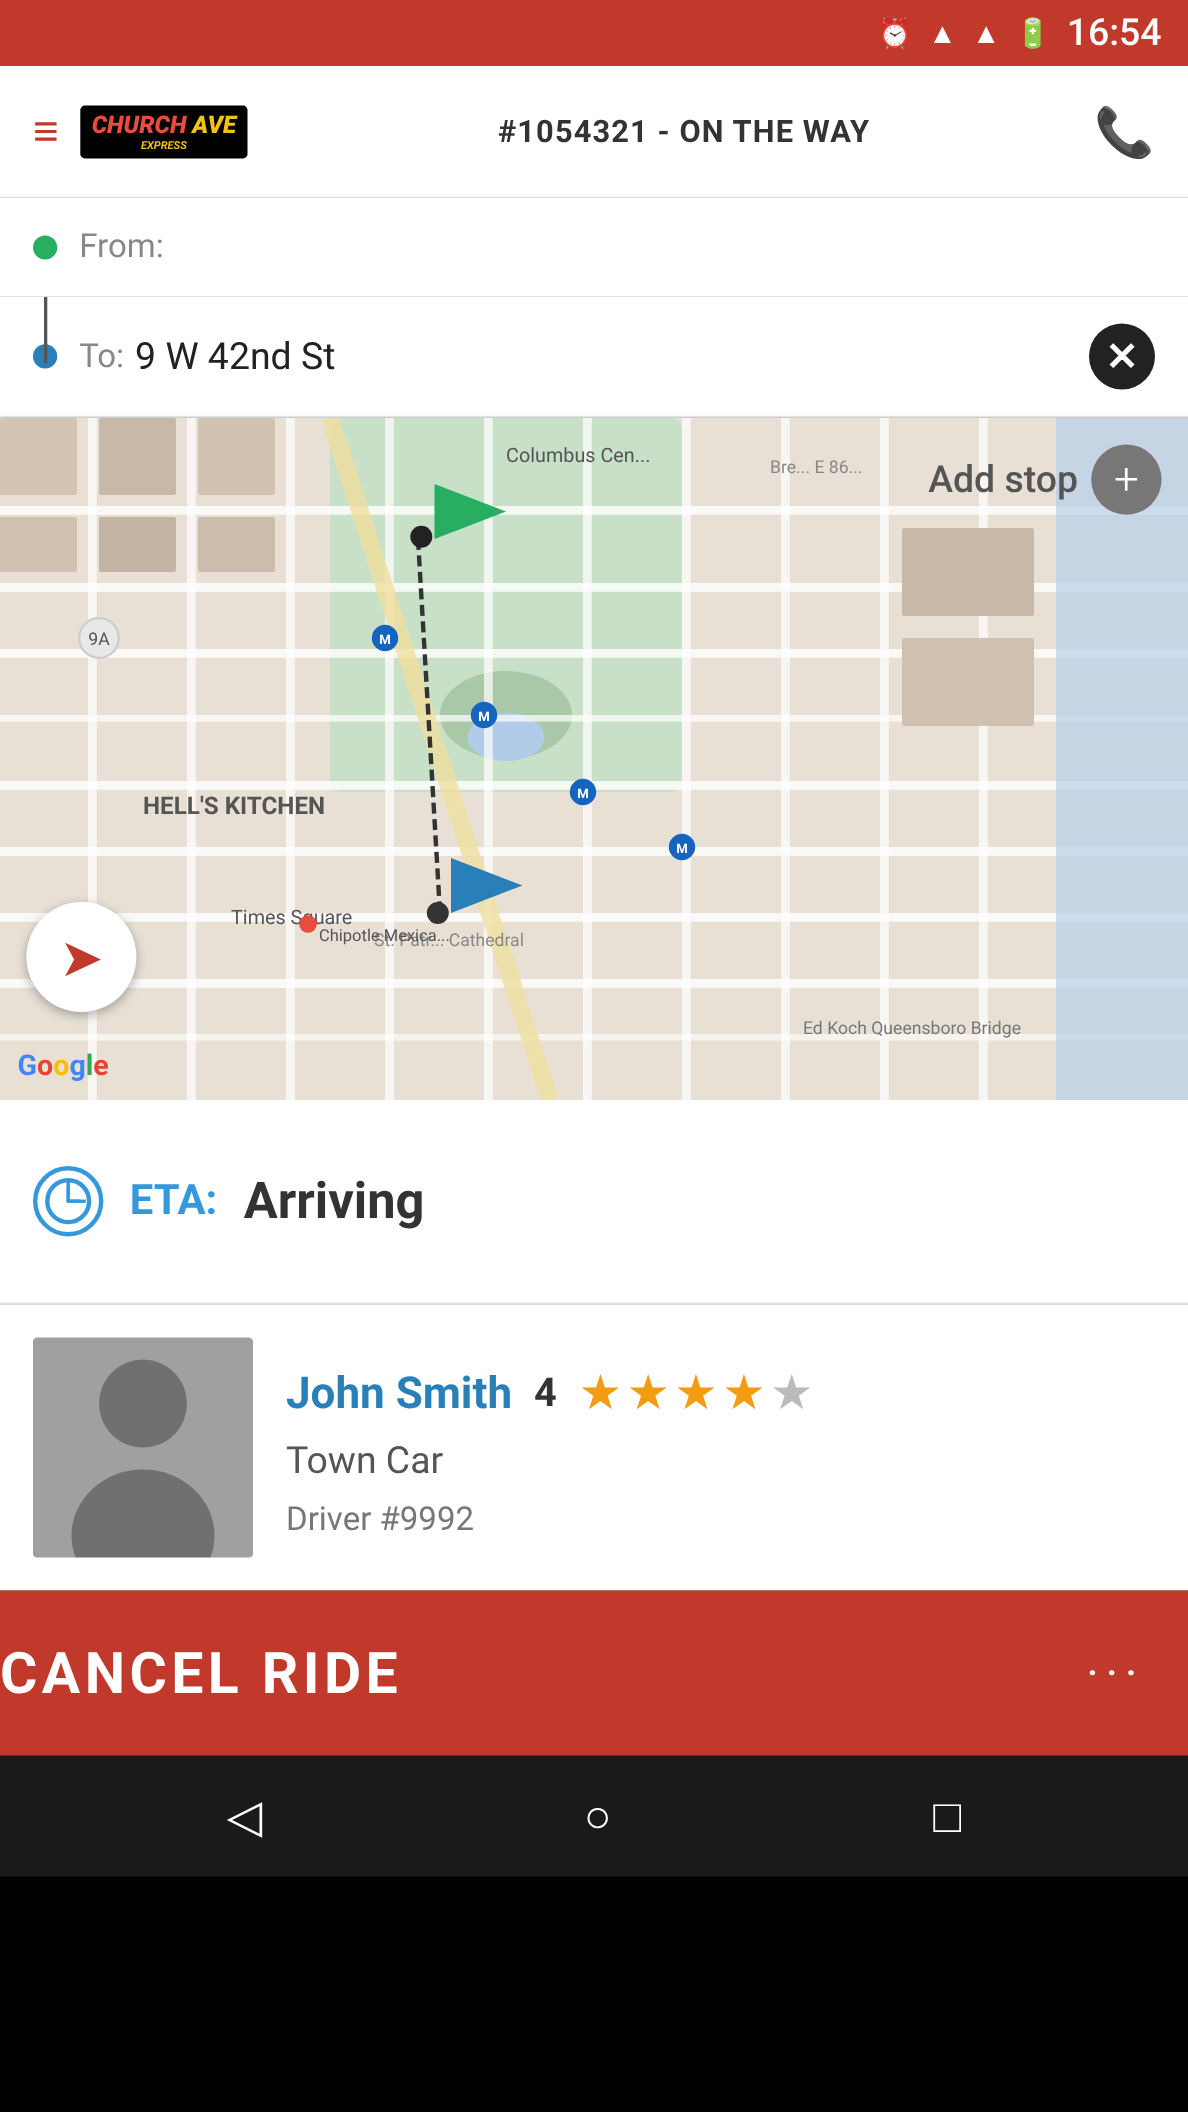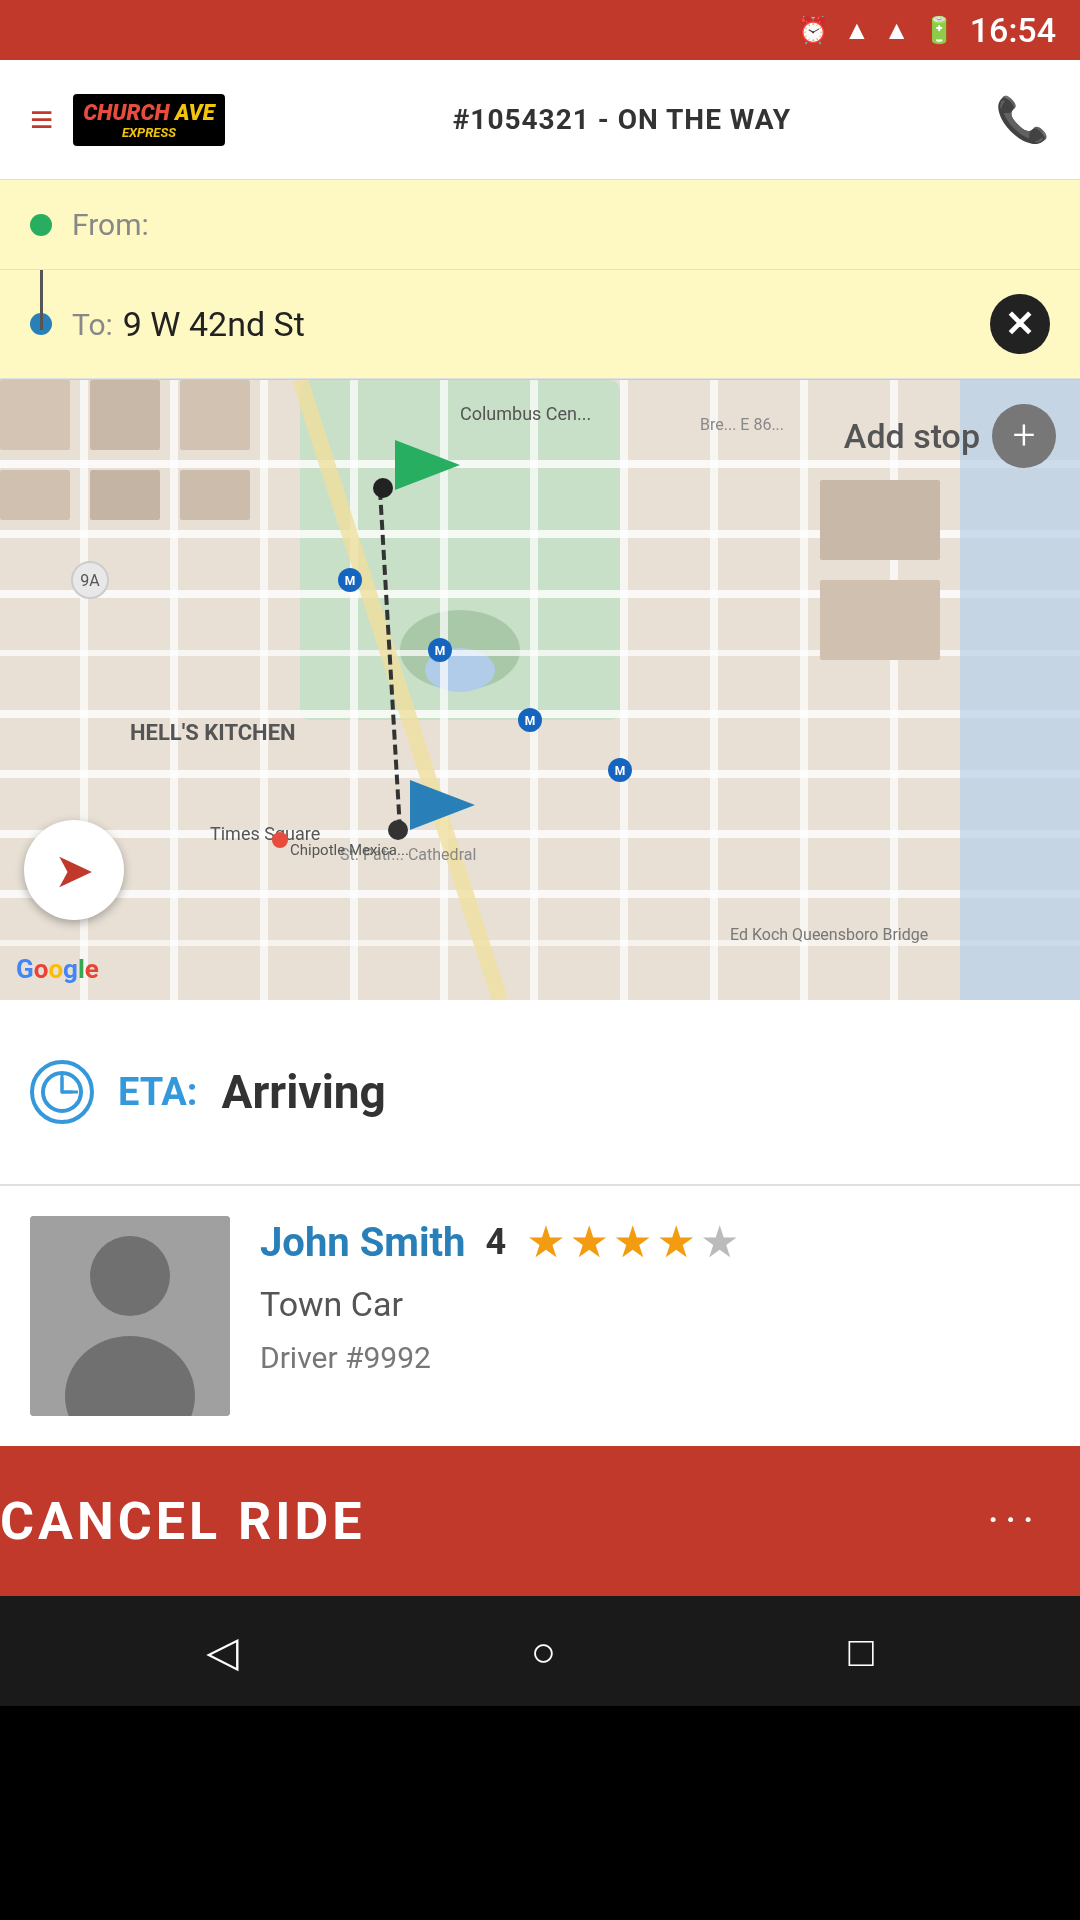--- a/index.html
+++ b/index.html
@@ -70,21 +70,21 @@
       font-style: italic;
     }
     .logo-text span.ave {
       color: #f1c40f;
       font-size: 22px;
       font-weight: 900;
       font-style: italic;
     }
     .logo-sub {
       color: #f1c40f;
-      font-size: 13px;
+      font-size: 10px;
       font-weight: bold;
       display: block;
       text-align: center;
       font-style: italic;
     }
     .header-title {
       flex: 1;
       font-size: 28px;
       font-weight: 700;
       color: #333;
@@ -92,21 +92,21 @@
       letter-spacing: 1px;
     }
     .phone-icon {
       color: #c0392b;
       font-size: 44px;
       cursor: pointer;
     }
 
     
     .route-panel {
-      background: #fef9c3;
+      background: #ffffff;
       border-bottom: 1px solid #ccc;
       padding: 0;
     }
     .route-row {
       display: flex;
       align-items: center;
       padding: 24px 30px;
       border-bottom: 1px solid #e0e0e0;
       min-height: 90px;
     }
@@ -306,20 +306,21 @@
       display: flex;
       align-items: flex-end;
       justify-content: center;
       overflow: hidden;
     }
     .driver-info {
       flex: 1;
       display: flex;
       flex-direction: column;
       gap: 16px;
+      margin-top: 24px;
     }
     .driver-name-row {
       display: flex;
       align-items: center;
       gap: 20px;
     }
     .driver-name {
       font-size: 40px;
       font-weight: 700;
       color: #2980b9;

